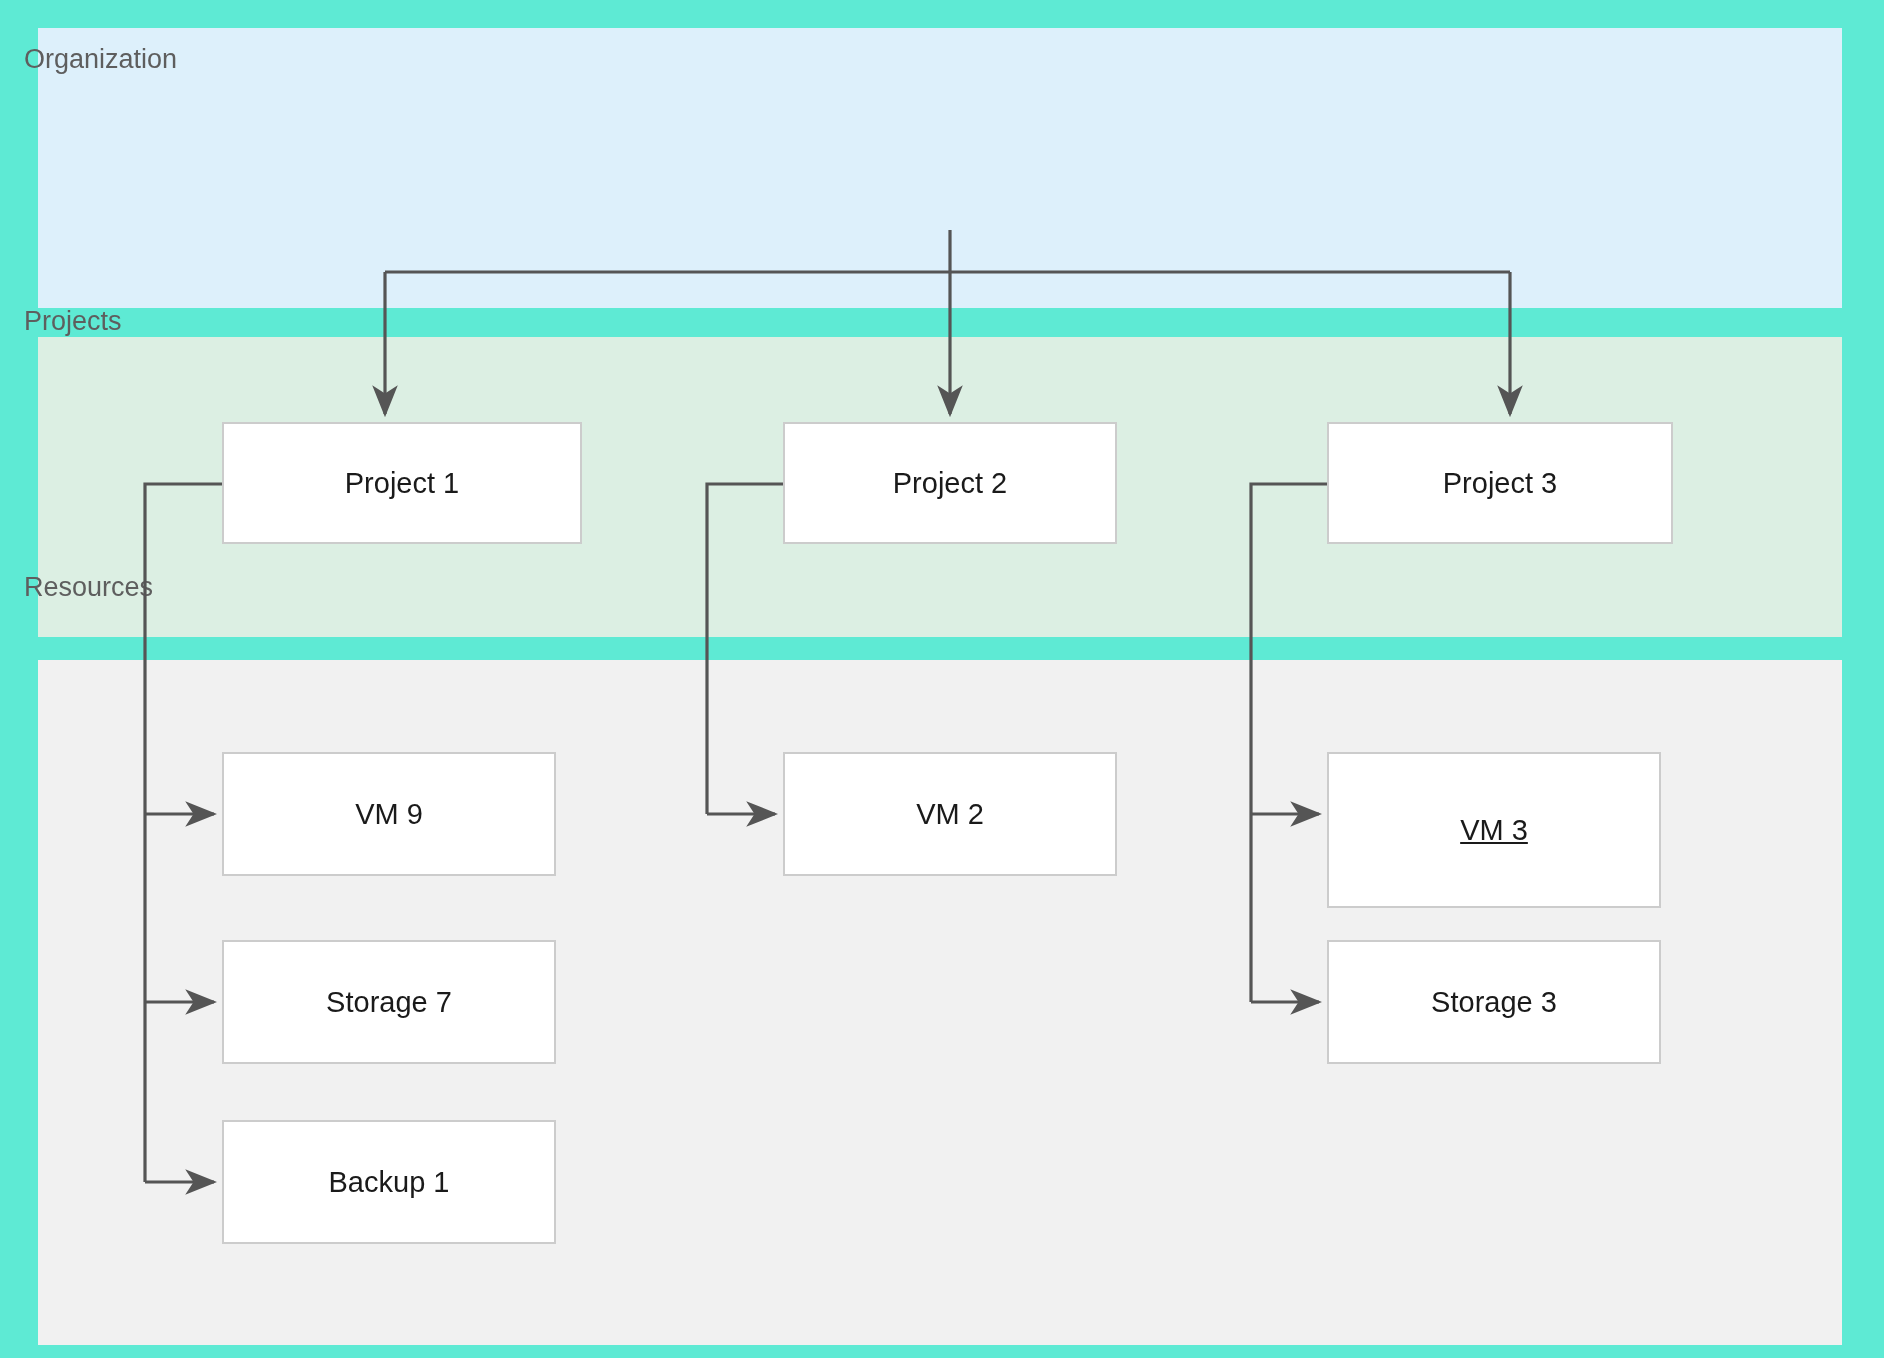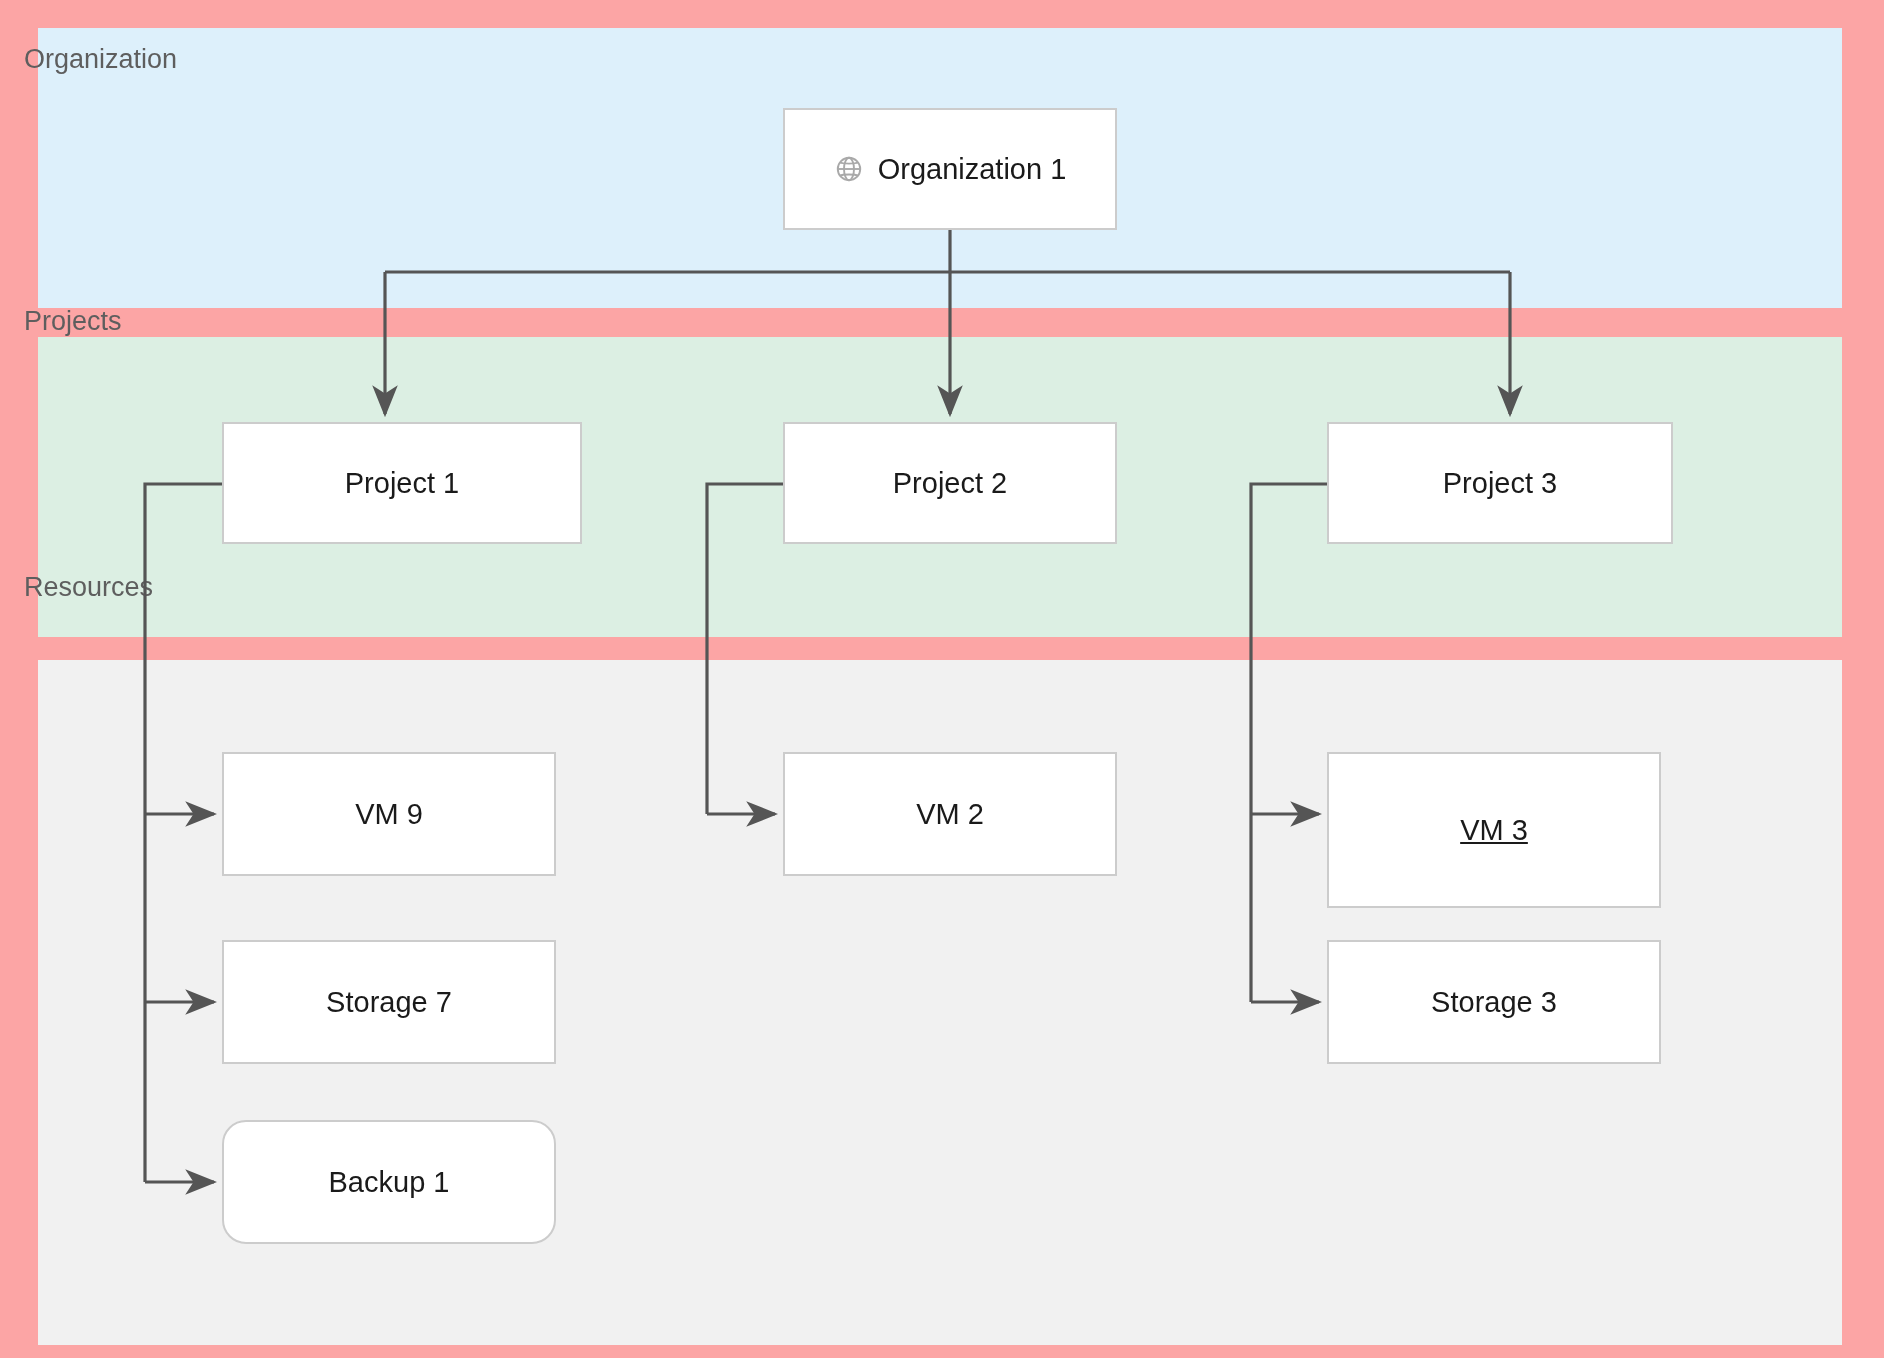--- a/index.html
+++ b/index.html
@@ -7,21 +7,21 @@
     padding: 0;
     background: #ffffff;
   }
   body {
     font-family: "Liberation Sans", sans-serif;
   }
   #canvas {
     position: relative;
     width: 1884px;
     height: 1358px;
-    background: #fca5a5;
+    background: #5eead4;
     overflow: hidden;
   }
   .band {
     position: absolute;
     left: 38px;
     width: 1804px;
     box-sizing: border-box;
   }
   .band-label {
     position: absolute;
@@ -122,50 +122,38 @@
 
       <path d="M783,484 L707,484 L707,814"></path>
       <path d="M707,814 L775,814" marker-end="url(#arrow)"></path>
 
       <path d="M1327,484 L1251,484 L1251,1002"></path>
       <path d="M1251,814 L1319,814" marker-end="url(#arrow)"></path>
       <path d="M1251,1002 L1319,1002" marker-end="url(#arrow)"></path>
     </g>
   </svg>
 
-  <div class="node node-with-icon" style="left:783px; top:108px; width:334px; height:122px;">
-    <span class="globe-icon">
-      <svg width="30" height="30" viewBox="0 0 24 24" fill="none" stroke="#a9a9a9" stroke-width="1.5">
-        <circle cx="12" cy="12" r="9"></circle>
-        <ellipse cx="12" cy="12" rx="4" ry="9"></ellipse>
-        <line x1="3" y1="12" x2="21" y2="12"></line>
-        <path d="M4.8,6.6 C7,8 17,8 19.2,6.6"></path>
-        <path d="M4.8,17.4 C7,16 17,16 19.2,17.4"></path>
-      </svg>
-    </span>
-    <span class="label">Organization 1</span>
-  </div>
 
   <div class="node" style="left:222px; top:422px; width:360px; height:122px;">
     <span class="label">Project 1</span>
   </div>
   <div class="node" style="left:783px; top:422px; width:334px; height:122px;">
     <span class="label">Project 2</span>
   </div>
   <div class="node" style="left:1327px; top:422px; width:346px; height:122px;">
     <span class="label">Project 3</span>
   </div>
 
   <div class="node" style="left:222px; top:752px; width:334px; height:124px;">
     <span class="label">VM 9</span>
   </div>
   <div class="node" style="left:222px; top:940px; width:334px; height:124px;">
     <span class="label">Storage 7</span>
   </div>
-  <div class="node" style="left:222px; top:1120px; width:334px; height:124px;border-radius:24px;">
+  <div class="node" style="left:222px; top:1120px; width:334px; height:124px;">
     <span class="label">Backup 1</span>
   </div>
 
   <div class="node" style="left:783px; top:752px; width:334px; height:124px;">
     <span class="label">VM 2</span>
   </div>
 
   <div class="node" style="left:1327px; top:752px; width:334px; height:156px;text-decoration:underline;">
     <span class="label">VM 3</span>
   </div>

